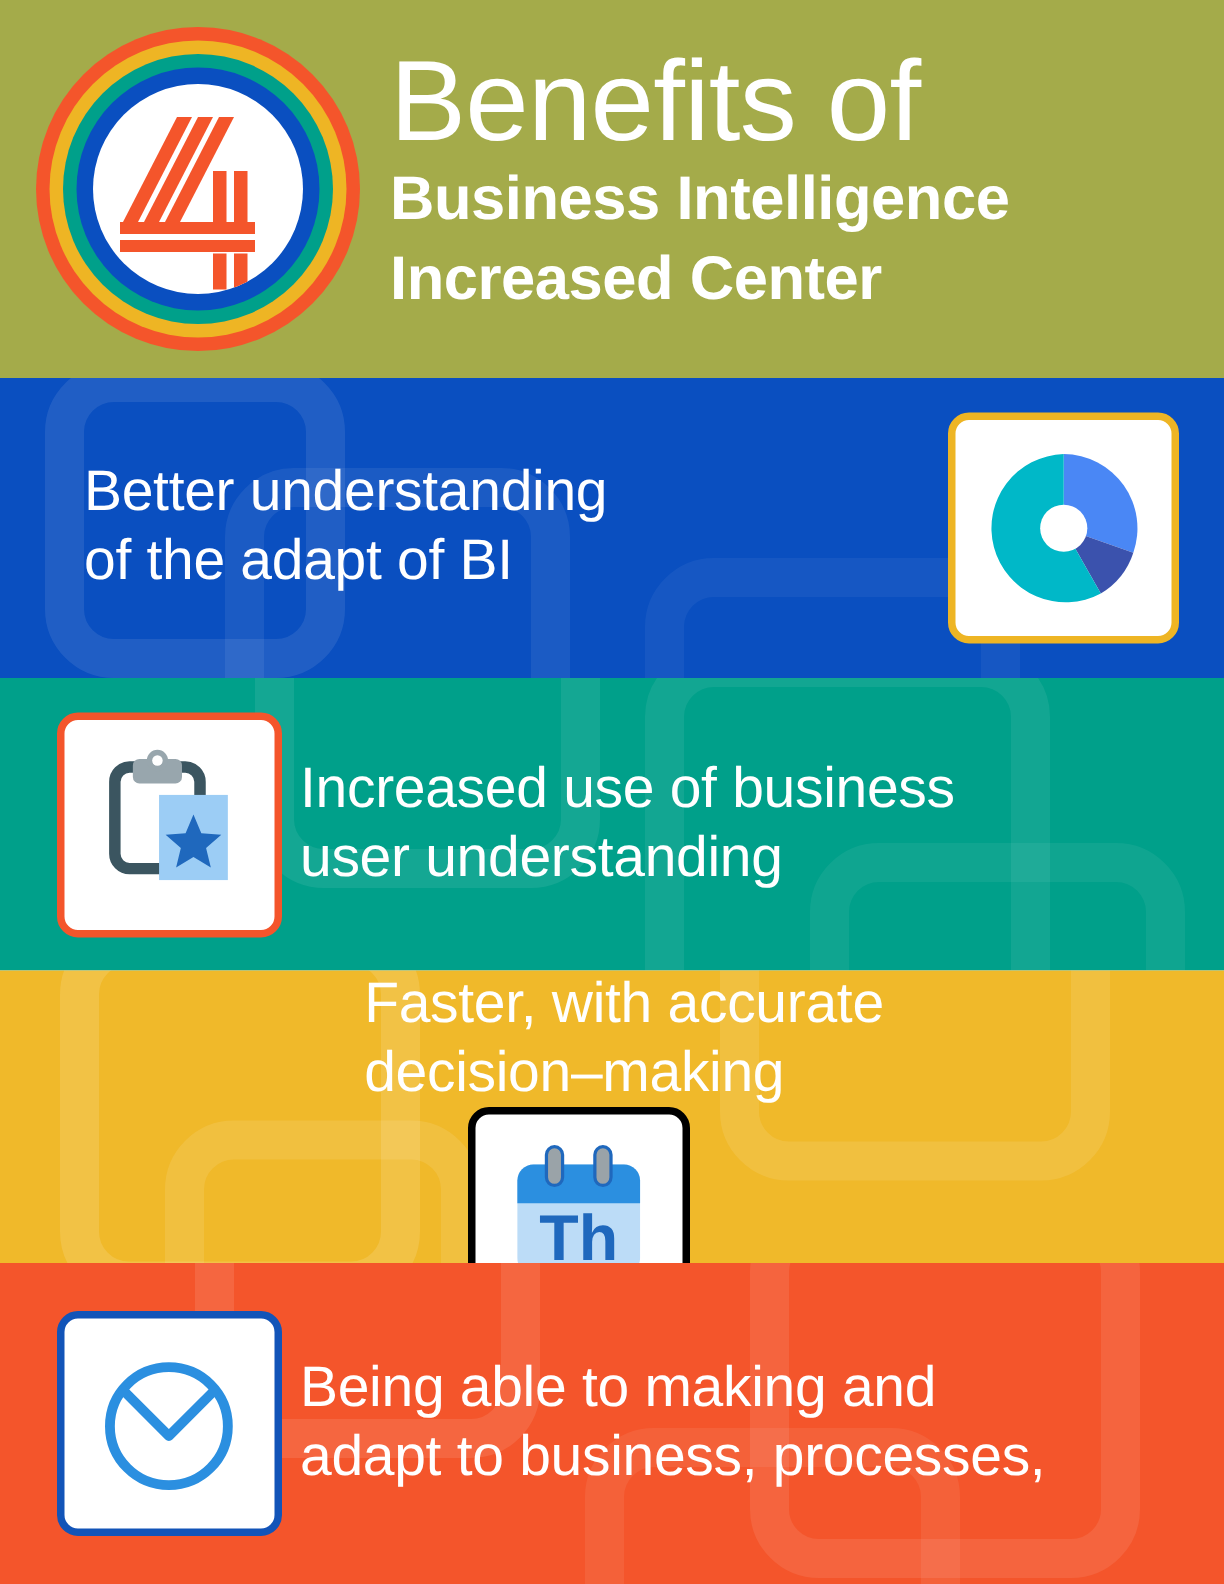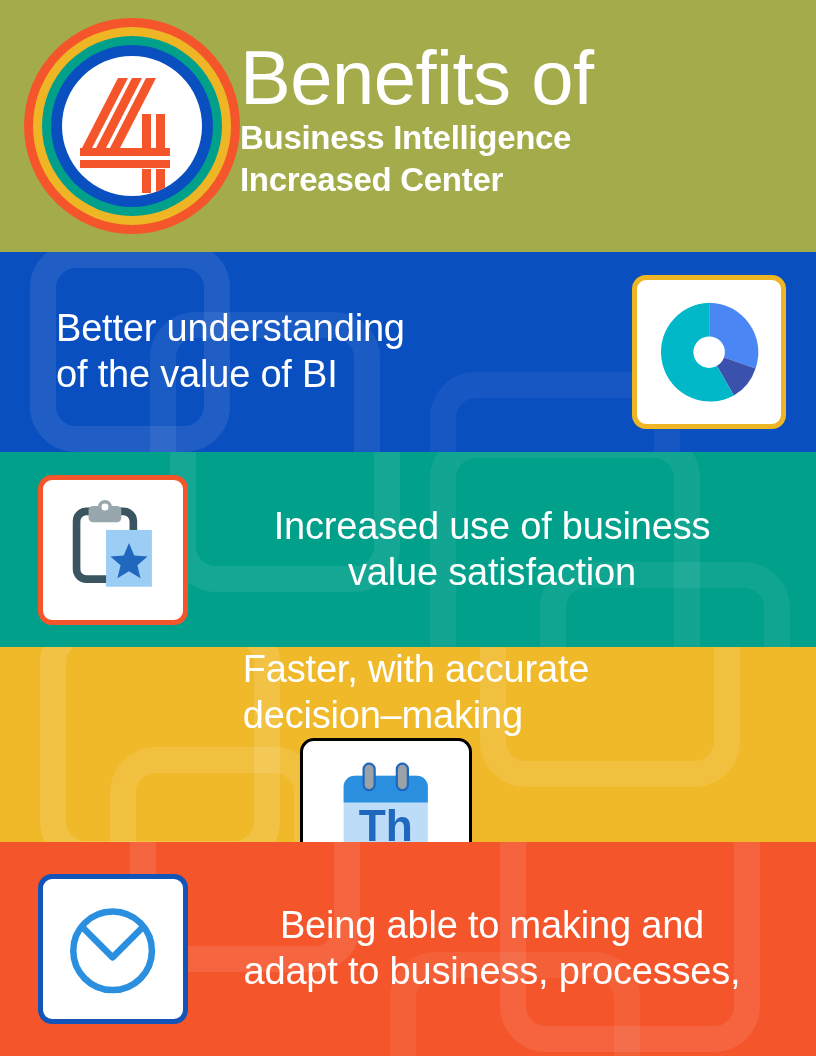--- a/index.html
+++ b/index.html
@@ -57,32 +57,33 @@
   .ring.r5 { inset:38px; background:#ffffff; }
   .logo-mark {
     position:absolute;
     inset:38px;
     border-radius:50%;
     overflow:hidden;
   }
   .logo-mark svg { width:100%; height:100%; display:block; }
 
   .titles {
+    margin-left:20px;
     padding-bottom:8px;
   }
   .title-main {
     font-size:76px;
     line-height:0.92;
     font-weight:300;
     color:#ffffff;
     letter-spacing:-0.5px;
     font-stretch:condensed;
   }
   .title-sub1, .title-sub2 {
-    font-size:33px;
+    font-size:41px;
     line-height:1.28;
     font-weight:700;
     color:#ffffff;
     letter-spacing:-0.3px;
   }
   .title-sub1 { margin-top:4px; }
 
   
   .band {
     display:flex;
@@ -93,21 +94,21 @@
     color:#ffffff;
     font-size:38px;
     line-height:1.2;
     font-weight:300;
     letter-spacing:-0.2px;
     position:relative;
     z-index:3;
     flex:1 1 auto;
   }
   .band-text.left  { text-align:left;  padding-left:28px; padding-right:12px; }
-  .band-text.right { text-align:center; padding-right:32px; padding-left:12px; }
+  .band-text.right { text-align:left; padding-right:32px; padding-left:12px; }
 
   .card {
     position:relative;
     z-index:3;
     background:#ffffff;
     border-radius:14px;
     flex:0 0 auto;
     display:flex;
     align-items:center;
     justify-content:center;
@@ -123,22 +124,22 @@
   
   .band-teal { height:195px; background:#00a08a; }
   .band-teal .card {
     width:150px; height:150px;
     border:5px solid #f4552b;
     margin-left:38px;
   }
   
   .band-yellow { height:195px; background:#f0b92a;flex-direction:column; }
   .band-yellow .card {
-    width:172px; height:148px;
-    border:3px solid #000000;
+    width:148px; height:148px;
+    border:5px solid #000000;
     margin-right:44px;
   }
   
   .band-orange { height:214px; background:#f4552b; }
   .band-orange .card {
     width:150px; height:150px;
     border:5px solid #1254b8;
     margin-left:38px;
   }
 
@@ -184,21 +185,21 @@
 
   <div class="section band band-blue">
     <div class="wm-layer">
       <div class="wm" style="left:30px; top:-10px; width:200px; height:210px; border-width:26px; border-color:rgba(255,255,255,0.09);"></div>
       <div class="wm" style="left:150px; top:60px; width:230px; height:260px; border-width:26px; border-color:rgba(255,255,255,0.07);"></div>
       <div class="wm" style="left:430px; top:120px; width:250px; height:230px; border-width:26px; border-color:rgba(255,255,255,0.05);"></div>
     </div>
 
     <div class="band-text left">
       <div>Better understanding</div>
-      <div>of the value of BI</div>
+      <div>of the adapt of BI</div>
     </div>
 
     <div class="card">
       <svg class="icon-svg" viewBox="0 0 100 100">
         <path d="M50 50 L50 6 A44 44 0 0 1 91.3 64.5 Z" fill="#4a87f5"></path>
         <path d="M50 50 L91.3 64.5 A44 44 0 0 1 72 88.7 Z" fill="#3b52ad"></path>
         <path d="M50 50 L72 88.7 A44 44 0 1 1 50 6 Z" fill="#00b8c8"></path>
         <circle cx="50" cy="50" r="14" fill="#ffffff"></circle>
       </svg>
     </div>
@@ -217,21 +218,21 @@
         <rect x="28" y="10" width="30" height="15" rx="4" fill="#98a6ad"></rect>
         <circle cx="43" cy="11" r="6.5" fill="#98a6ad"></circle>
         <circle cx="43" cy="11" r="3.2" fill="#ffffff"></circle>
         <rect x="44" y="32" width="42" height="52" fill="#9ccdf5"></rect>
         <polygon points="65,44 69.8,55.4 82,56.4 72.7,64.4 75.6,76.3 65,69.9 54.4,76.3 57.3,64.4 48,56.4 60.2,55.4" fill="#1f68bd"></polygon>
       </svg>
     </div>
 
     <div class="band-text right">
       <div>Increased use of business</div>
-      <div>value satisfaction</div>
+      <div>user understanding</div>
     </div>
   </div>
 
   <div class="section band band-yellow">
     <div class="wm-layer">
       <div class="wm" style="left:40px; top:-30px; width:240px; height:250px; border-width:26px; border-color:rgba(255,255,255,0.13);"></div>
       <div class="wm" style="left:110px; top:100px; width:210px; height:220px; border-width:26px; border-color:rgba(255,255,255,0.10);"></div>
       <div class="wm" style="left:480px; top:-110px; width:260px; height:250px; border-width:26px; border-color:rgba(255,255,255,0.10);"></div>
     </div>
 

